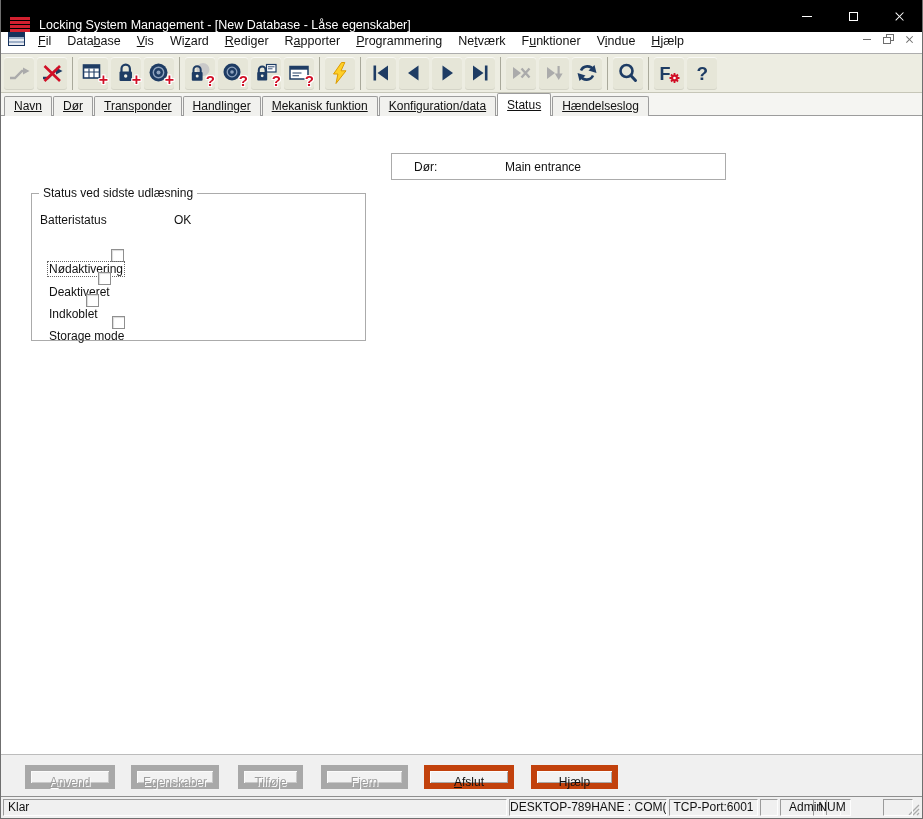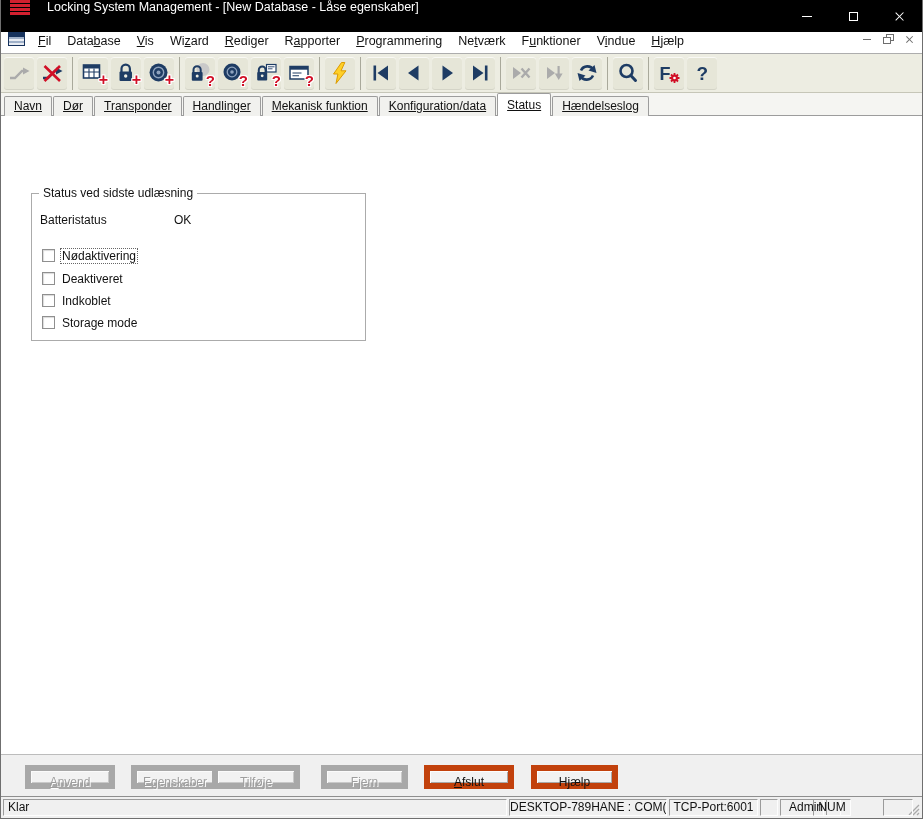--- a/index.html
+++ b/index.html
@@ -4,21 +4,21 @@
 <style>
   html,body{margin:0;padding:0;background:#fff;}
   *{box-sizing:border-box;}
   .window{
     width:923px;height:819px;display:flex;flex-direction:column;
     font-family:"Liberation Sans",sans-serif;background:#fff;
     border-left:1px solid #6F6F6F;border-right:1px solid #6F6F6F;border-bottom:1px solid #6F6F6F;
     position:relative;overflow:hidden;
   }
   
-  .titlebar{flex:0 0 32px;background:#000;display:flex;align-items:flex-start;gap:8px;}
+  .titlebar{flex:0 0 32px;background:#000;display:flex;align-items:flex-end;}
   .app-icon{width:20px;height:15px;margin-left:9px;
     background:repeating-linear-gradient(to bottom,#D2202F 0 2.7px,#000 2.7px 4px);}
   .title{color:#fff;font-size:12.5px;margin-left:9px;white-space:nowrap;}
   .caption{margin-left:auto;display:flex;height:100%;}
   .cap-btn{width:46px;height:100%;display:flex;align-items:center;justify-content:center;}
   .g-min{width:10px;height:1px;background:#fff;}
   .g-max{width:9px;height:9px;border:1px solid #fff;}
   .x-glyph{position:relative;width:11px;height:11px;}
   .x-glyph::before,.x-glyph::after{content:"";position:absolute;left:5px;top:0;width:1.3px;height:11px;background:#fff;}
   .x-glyph::before{transform:rotate(45deg);} .x-glyph::after{transform:rotate(-45deg);}
@@ -58,21 +58,21 @@
   .field-box{position:absolute;height:27px;border:1px solid #ABABAB;background:#fff;}
   #lock-box{left:35px;top:37px;width:345px;}
   #door-box{left:390px;top:37px;width:335px;}
   .fb-label{position:absolute;left:22px;top:50%;transform:translateY(-50%);font-size:12px;color:#111;}
   .fb-value{position:absolute;top:50%;transform:translateY(-50%);font-size:12px;color:#111;}
   #lock-box .fb-value{left:112px;} #door-box .fb-value{left:113px;}
   .groupbox{position:absolute;left:30px;top:77px;width:335px;height:148px;border:1px solid #ABABAB;}
   .gb-legend{position:absolute;top:-8px;left:7px;background:#fff;padding:0 4px;font-size:12px;color:#111;white-space:nowrap;}
   .gb-batt-label{position:absolute;left:8px;top:19px;font-size:12px;color:#111;}
   .gb-batt-value{position:absolute;left:142px;top:19px;font-size:12px;color:#111;}
-  .cb-row{position:absolute;left:10px;display:flex;align-items:flex-start;height:15px;}
+  .cb-row{position:absolute;left:10px;display:flex;align-items:flex-end;height:15px;flex-direction:column;}
   .cb-box{width:13px;height:13px;background:#fff;border:1px solid #8F8F8F;
     box-shadow:inset 1px 1px 1px rgba(0,0,0,.15);flex:0 0 13px;}
   .cb-label{margin-left:6px;font-size:12px;color:#111;white-space:nowrap;padding:0 1px;}
   .cb-label.focused{outline:1px dotted #666;}
   
   .footer{flex:0 0 42px;background:#F0F0F0;border-top:1px solid #BCBCBC;position:relative;}
   .win-btn{position:absolute;top:10px;height:24px;font-size:12px;font-family:inherit;color:#111;
     background:#F2F2F2;border:6px solid #c2410c;padding:0;text-align:center;line-height:22px;
     box-shadow:inset 1px 1px 0 #FDFDFD, inset -1px -1px 0 #A9A9A9;white-space:nowrap;}
   .win-btn.disabled{color:#9E9E9E;text-shadow:1px 1px 0 #FDFDFD;border-color:#A8A8A8;
@@ -290,20 +290,24 @@
       <div class="tab">Dør</div>
       <div class="tab">Transponder</div>
       <div class="tab">Handlinger</div>
       <div class="tab">Mekanisk funktion</div>
       <div class="tab">Konfiguration/data</div>
       <div class="tab active">Status</div>
       <div class="tab">Hændelseslog</div>
     </div>
 
   <div class="content">
+    <div class="field-box" id="door-box">
+      <span class="fb-label">Dør:</span>
+      <span class="fb-value">Main entrance</span>
+    </div>
     <div class="groupbox" id="status-group">
       <span class="gb-legend">Status ved sidste udlæsning</span>
       <span class="gb-batt-label">Batteristatus</span>
       <span class="gb-batt-value">OK</span>
     <div class="cb-row" style="top: 55px;">
           <span class="cb-box"></span>
           <span class="cb-label focused">Nødaktivering</span>
         </div>
         <div class="cb-row" style="top: 78px;">
           <span class="cb-box"></span>
@@ -316,21 +320,21 @@
         <div class="cb-row" style="top: 122px;">
           <span class="cb-box"></span>
           <span class="cb-label">Storage mode</span>
         </div>
       </div>
   </div>
 
   <div class="footer" id="footer">
       <button class="win-btn disabled" style="left: 24px; width: 90px;"><u>A</u>nvend</button>
       <button class="win-btn disabled" style="left: 130px; width: 88px;">Egenskaber</button>
-      <button class="win-btn disabled" style="left: 211px; width: 88px;">Tilføje</button>
+      <button class="win-btn disabled" style="left: 237px; width: 65px;">Tilføje</button>
       <button class="win-btn disabled" style="left: 320px; width: 87px;">F<u>j</u>ern</button>
       <button class="win-btn" style="left: 423px; width: 90px;"><u>A</u>fslut</button>
       <button class="win-btn" style="left: 530px; width: 87px;">Hjælp</button>
     </div>
 
   <div class="statusbar" id="statusbar">
     <div class="sb-panel" id="sb-message">Klar</div>
     <svg class="grip" width="14" height="14">
         <path d="M12 2 L2 12 M12 6 L6 12 M12 10 L10 12" stroke="#A9A9A9" stroke-width="1.3" fill="none"></path>
       </svg>

